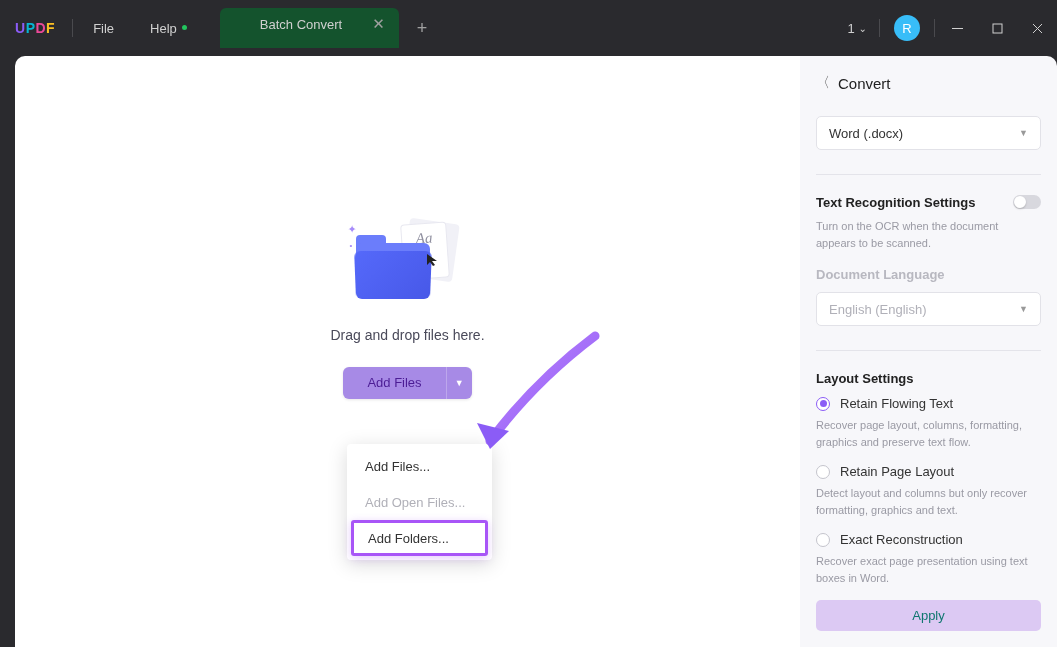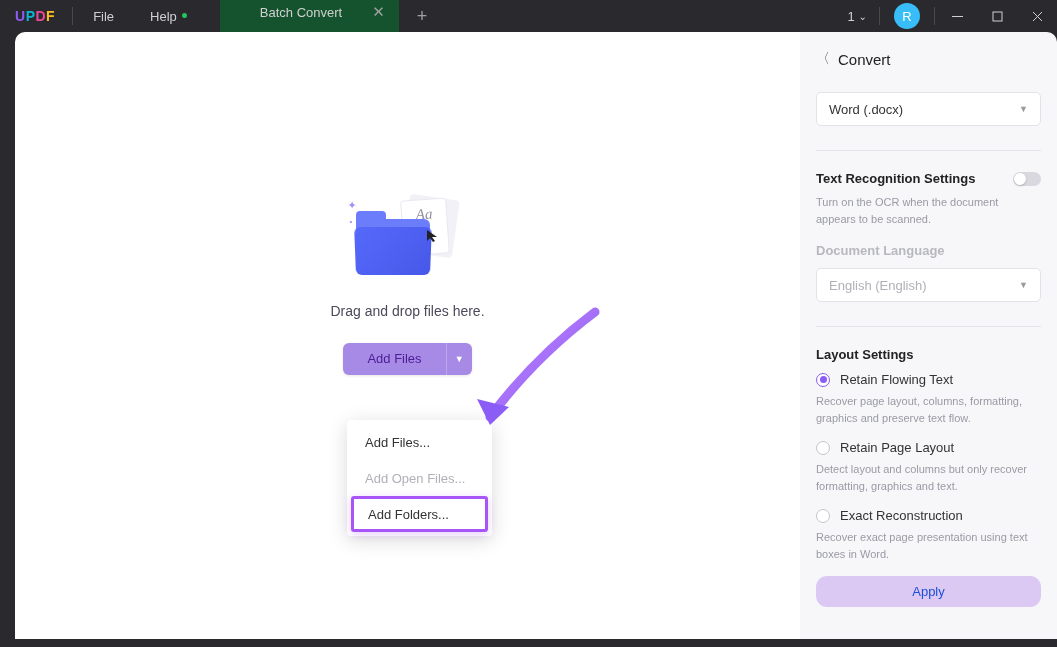--- a/index.html
+++ b/index.html
@@ -1,19 +1,19 @@
 <!DOCTYPE html>
 <html><head>
 <meta charset="utf-8">
 <style>
 * { margin: 0; padding: 0; box-sizing: border-box; font-family: -apple-system, BlinkMacSystemFont, "Segoe UI", sans-serif; }
 body { width: 1057px; height: 647px; background: #2a2a2e; overflow: hidden; position: relative; }
 
 
-.titlebar { height: 32px; background: #2a2a2e; display: flex; align-items: center; color: #e0e0e0; }
+.titlebar { height: 56px; background: #2a2a2e; display: flex; align-items: center; color: #e0e0e0; }
 .logo { padding: 0 15px; font-weight: 700; font-size: 14px; letter-spacing: 0.5px; }
 .logo .u { color: #8b5cf6; }
 .logo .p { color: #06b6d4; }
 .logo .d { color: #ec4899; }
 .logo .f { color: #fbbf24; }
 .vdiv { width: 1px; height: 18px; background: #4a4a4e; margin: 0 2px; }
 .menu-item { padding: 0 18px; font-size: 13px; color: #d0d0d0; cursor: pointer; position: relative; }
 .help-dot { position: absolute; top: 4px; right: 8px; width: 5px; height: 5px; border-radius: 50%; background: #22c55e; }
 .tab { display: flex; align-items: center; height: 40px; background: #14532d; padding: 0 14px 8px 40px; margin-left: 25px; border-radius: 6px 6px 0 0; position: relative; }
 .tab-title { font-size: 13px; color: #d0d0d0; margin-right: 30px; }
@@ -59,33 +59,33 @@
 
 .side-panel { width: 257px; background: #f7f7fa; border-radius: 0 10px 0 0; padding: 18px 0 0 0; display: flex; flex-direction: column; }
 .side-inner { padding: 0 16px; }
 .side-head { display: flex; align-items: center; gap: 8px; margin-bottom: 24px; }
 .back-chev { color: #666; font-size: 14px; cursor: pointer; }
 .side-title { font-size: 15px; font-weight: 400; color: #222; }
 .section-label { font-size: 13px; font-weight: 700; color: #222; margin-bottom: 10px; }
 .select { height: 34px; background: #fff; border: 1px solid #e2e2e8; border-radius: 5px; display: flex; align-items: center; justify-content: space-between; padding: 0 12px; font-size: 13px; color: #333; cursor: pointer; margin-bottom: 24px; }
 .select.disabled { color: #b0b0b8; }
 .select .caret { color: #999; font-size: 9px; }
-.row-head { display: flex; align-items: center; justify-content: space-between; margin-bottom: 8px; }
+.row-head { display: flex; justify-content: space-between; margin-bottom: 8px; }
 .toggle { width: 28px; height: 14px; background: #d8d8de; border-radius: 8px; position: relative; cursor: pointer; }
 .toggle-knob { width: 12px; height: 12px; background: #fff; border-radius: 50%; position: absolute; top: 1px; left: 1px; box-shadow: 0 1px 2px rgba(0,0,0,0.2); }
 .hint { font-size: 11px; color: #9a9aa4; line-height: 1.5; margin-bottom: 16px; }
 .dim-label { font-size: 13px; font-weight: 700; color: #b8b8c0; margin-bottom: 10px; margin-top: 4px; }
 .hr { height: 1px; background: #e4e4ea; margin: 8px 0 20px 0; }
 .radio-row { display: flex; align-items: center; gap: 10px; margin-bottom: 6px; cursor: pointer; }
 .radio { width: 14px; height: 14px; border-radius: 50%; border: 1.5px solid #c4c4cc; background: #fff; position: relative; }
 .radio.checked { border-color: #8b5cf6; }
 .radio.checked::after { content: ''; position: absolute; inset: 2.5px; background: #8b5cf6; border-radius: 50%; }
 .radio-label { font-size: 13px; color: #333; }
 .radio-desc { font-size: 11px; color: #9a9aa4; line-height: 1.5; margin-bottom: 14px; }
-.apply-btn { margin: 14px 16px 32px 16px; height: 34px; background: #dcc9f3; color: #1d4ed8; display: flex; align-items: center; justify-content: center; border-radius: 11px; font-size: 13px; cursor: pointer; margin-top: auto; }
+.apply-btn { margin: 14px 16px 32px 16px; height: 34px; background: #dcc9f3; color: #0f766e; display: flex; align-items: center; justify-content: center; border-radius: 5px; font-size: 13px; cursor: pointer; margin-top: auto; }
 </style>
 </head>
 <body>
 
 <div class="titlebar">
   <div class="logo">
     <span class="u">U</span><span class="p">P</span><span class="d">D</span><span class="f">F</span>
   </div>
   <div class="vdiv"></div>
   <div class="menu-item">File</div>

